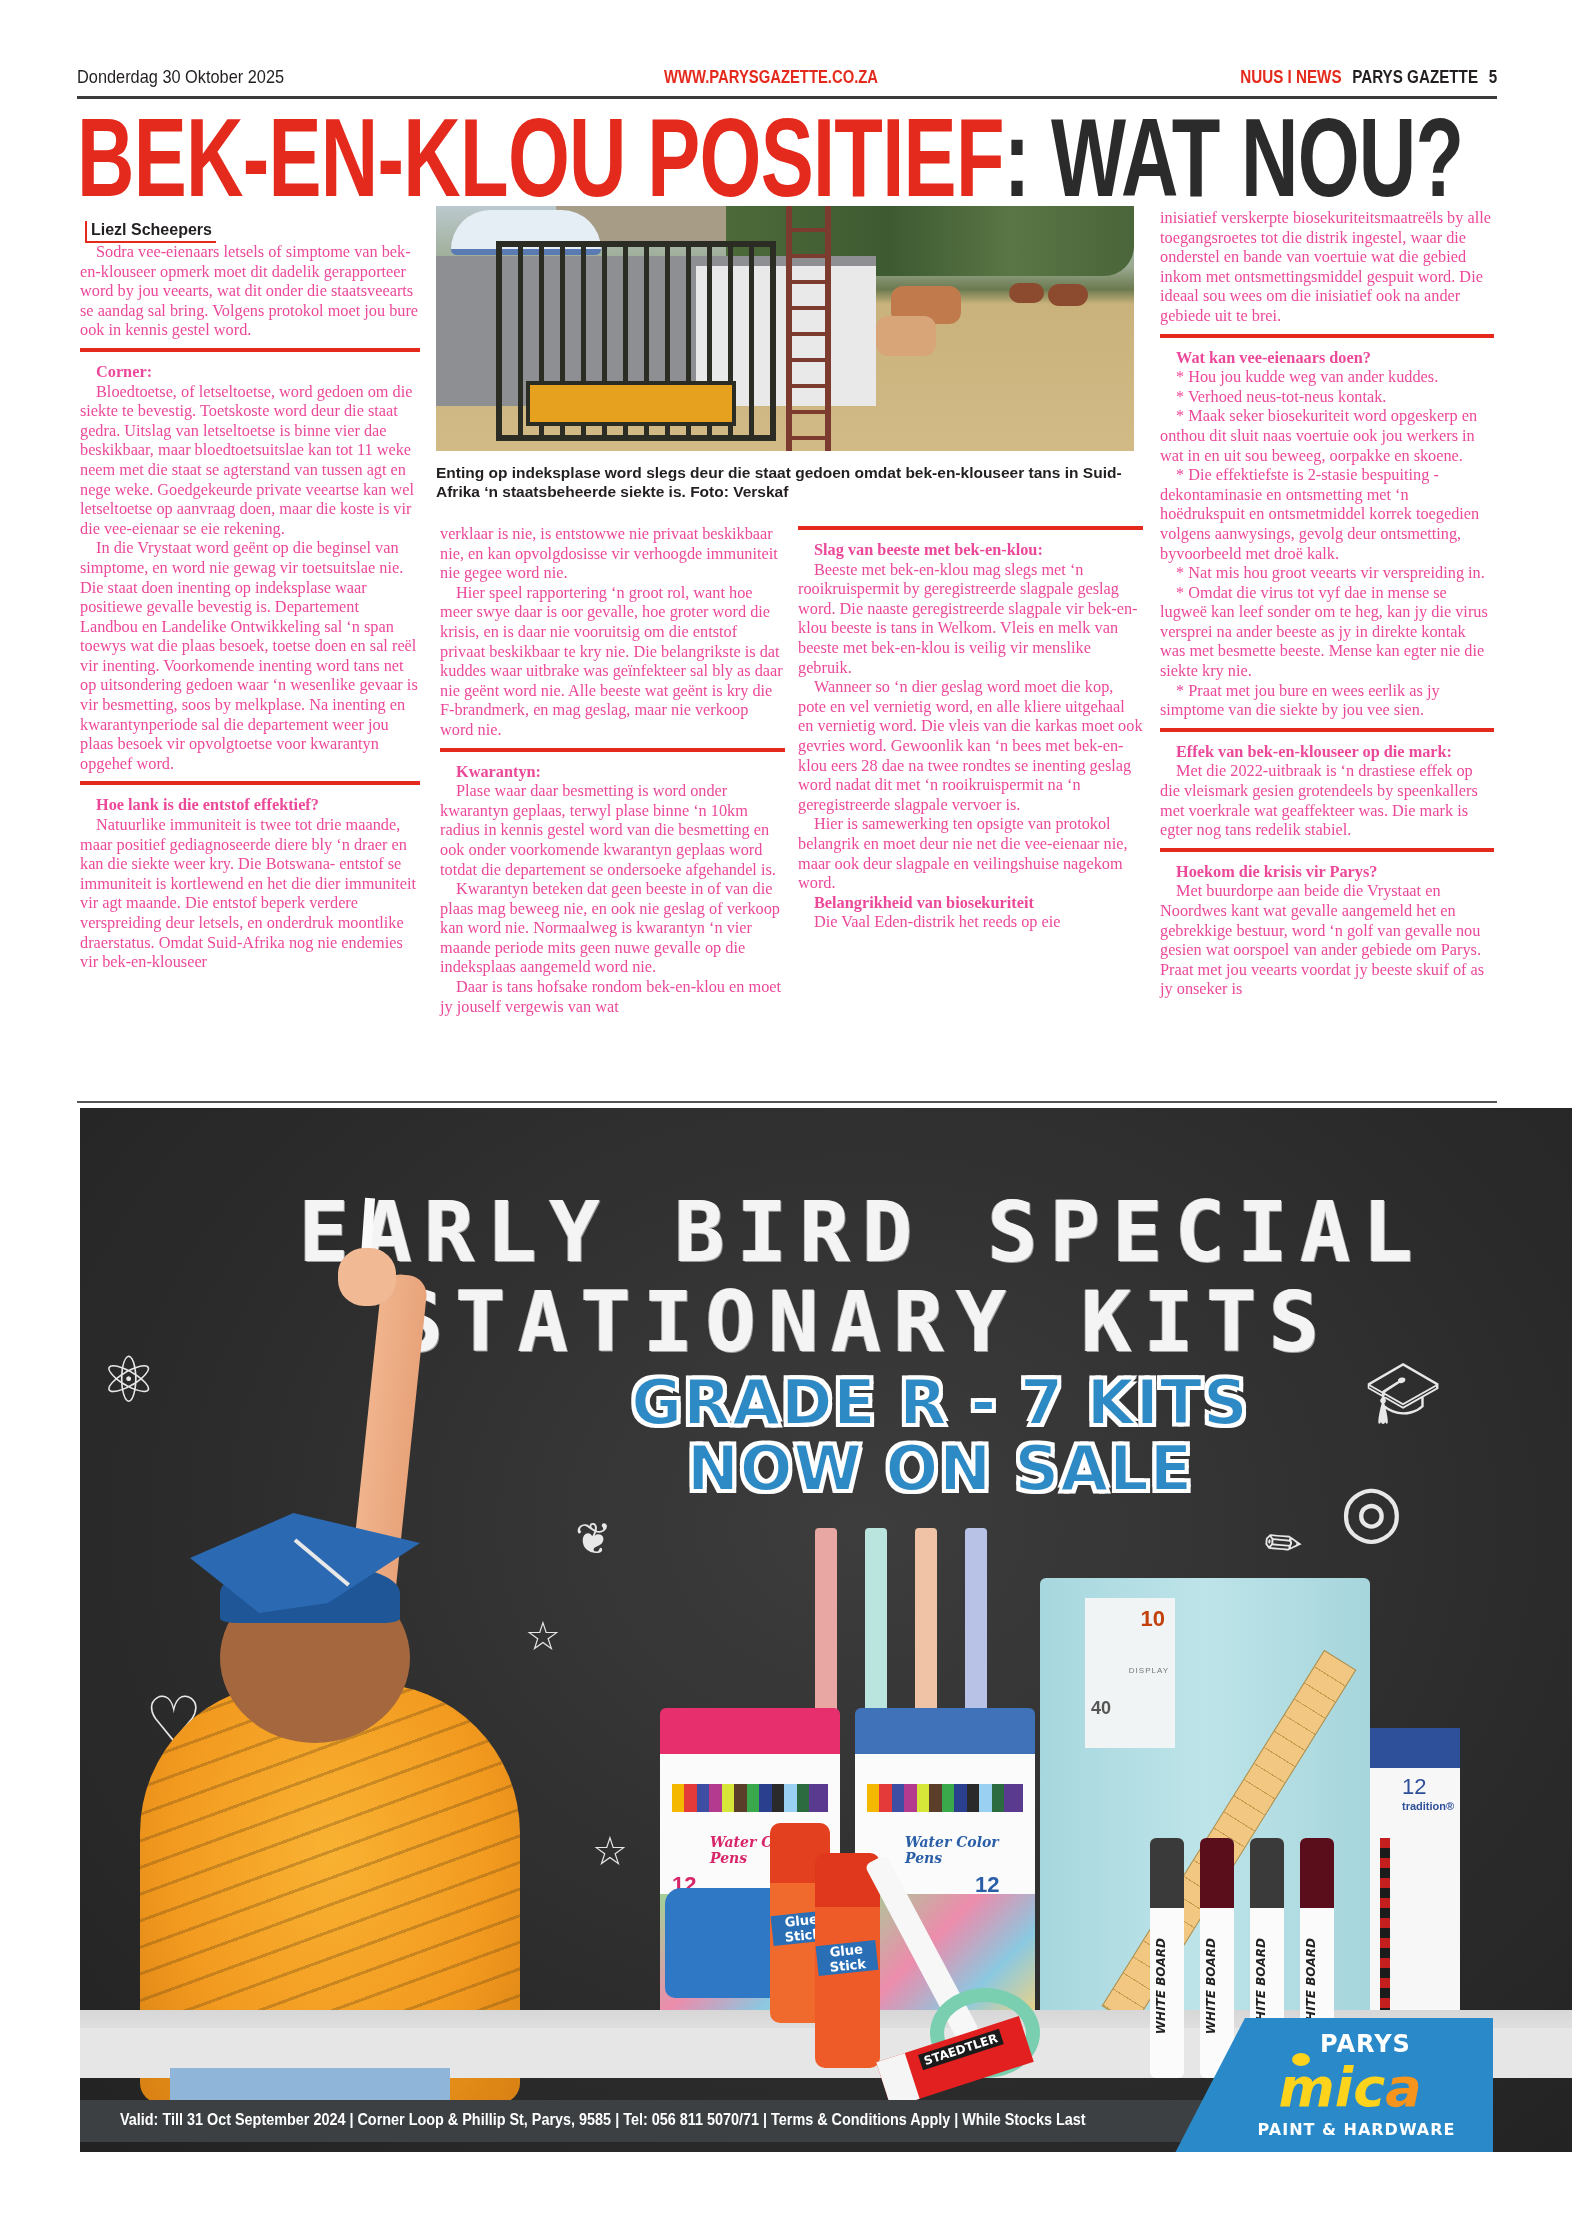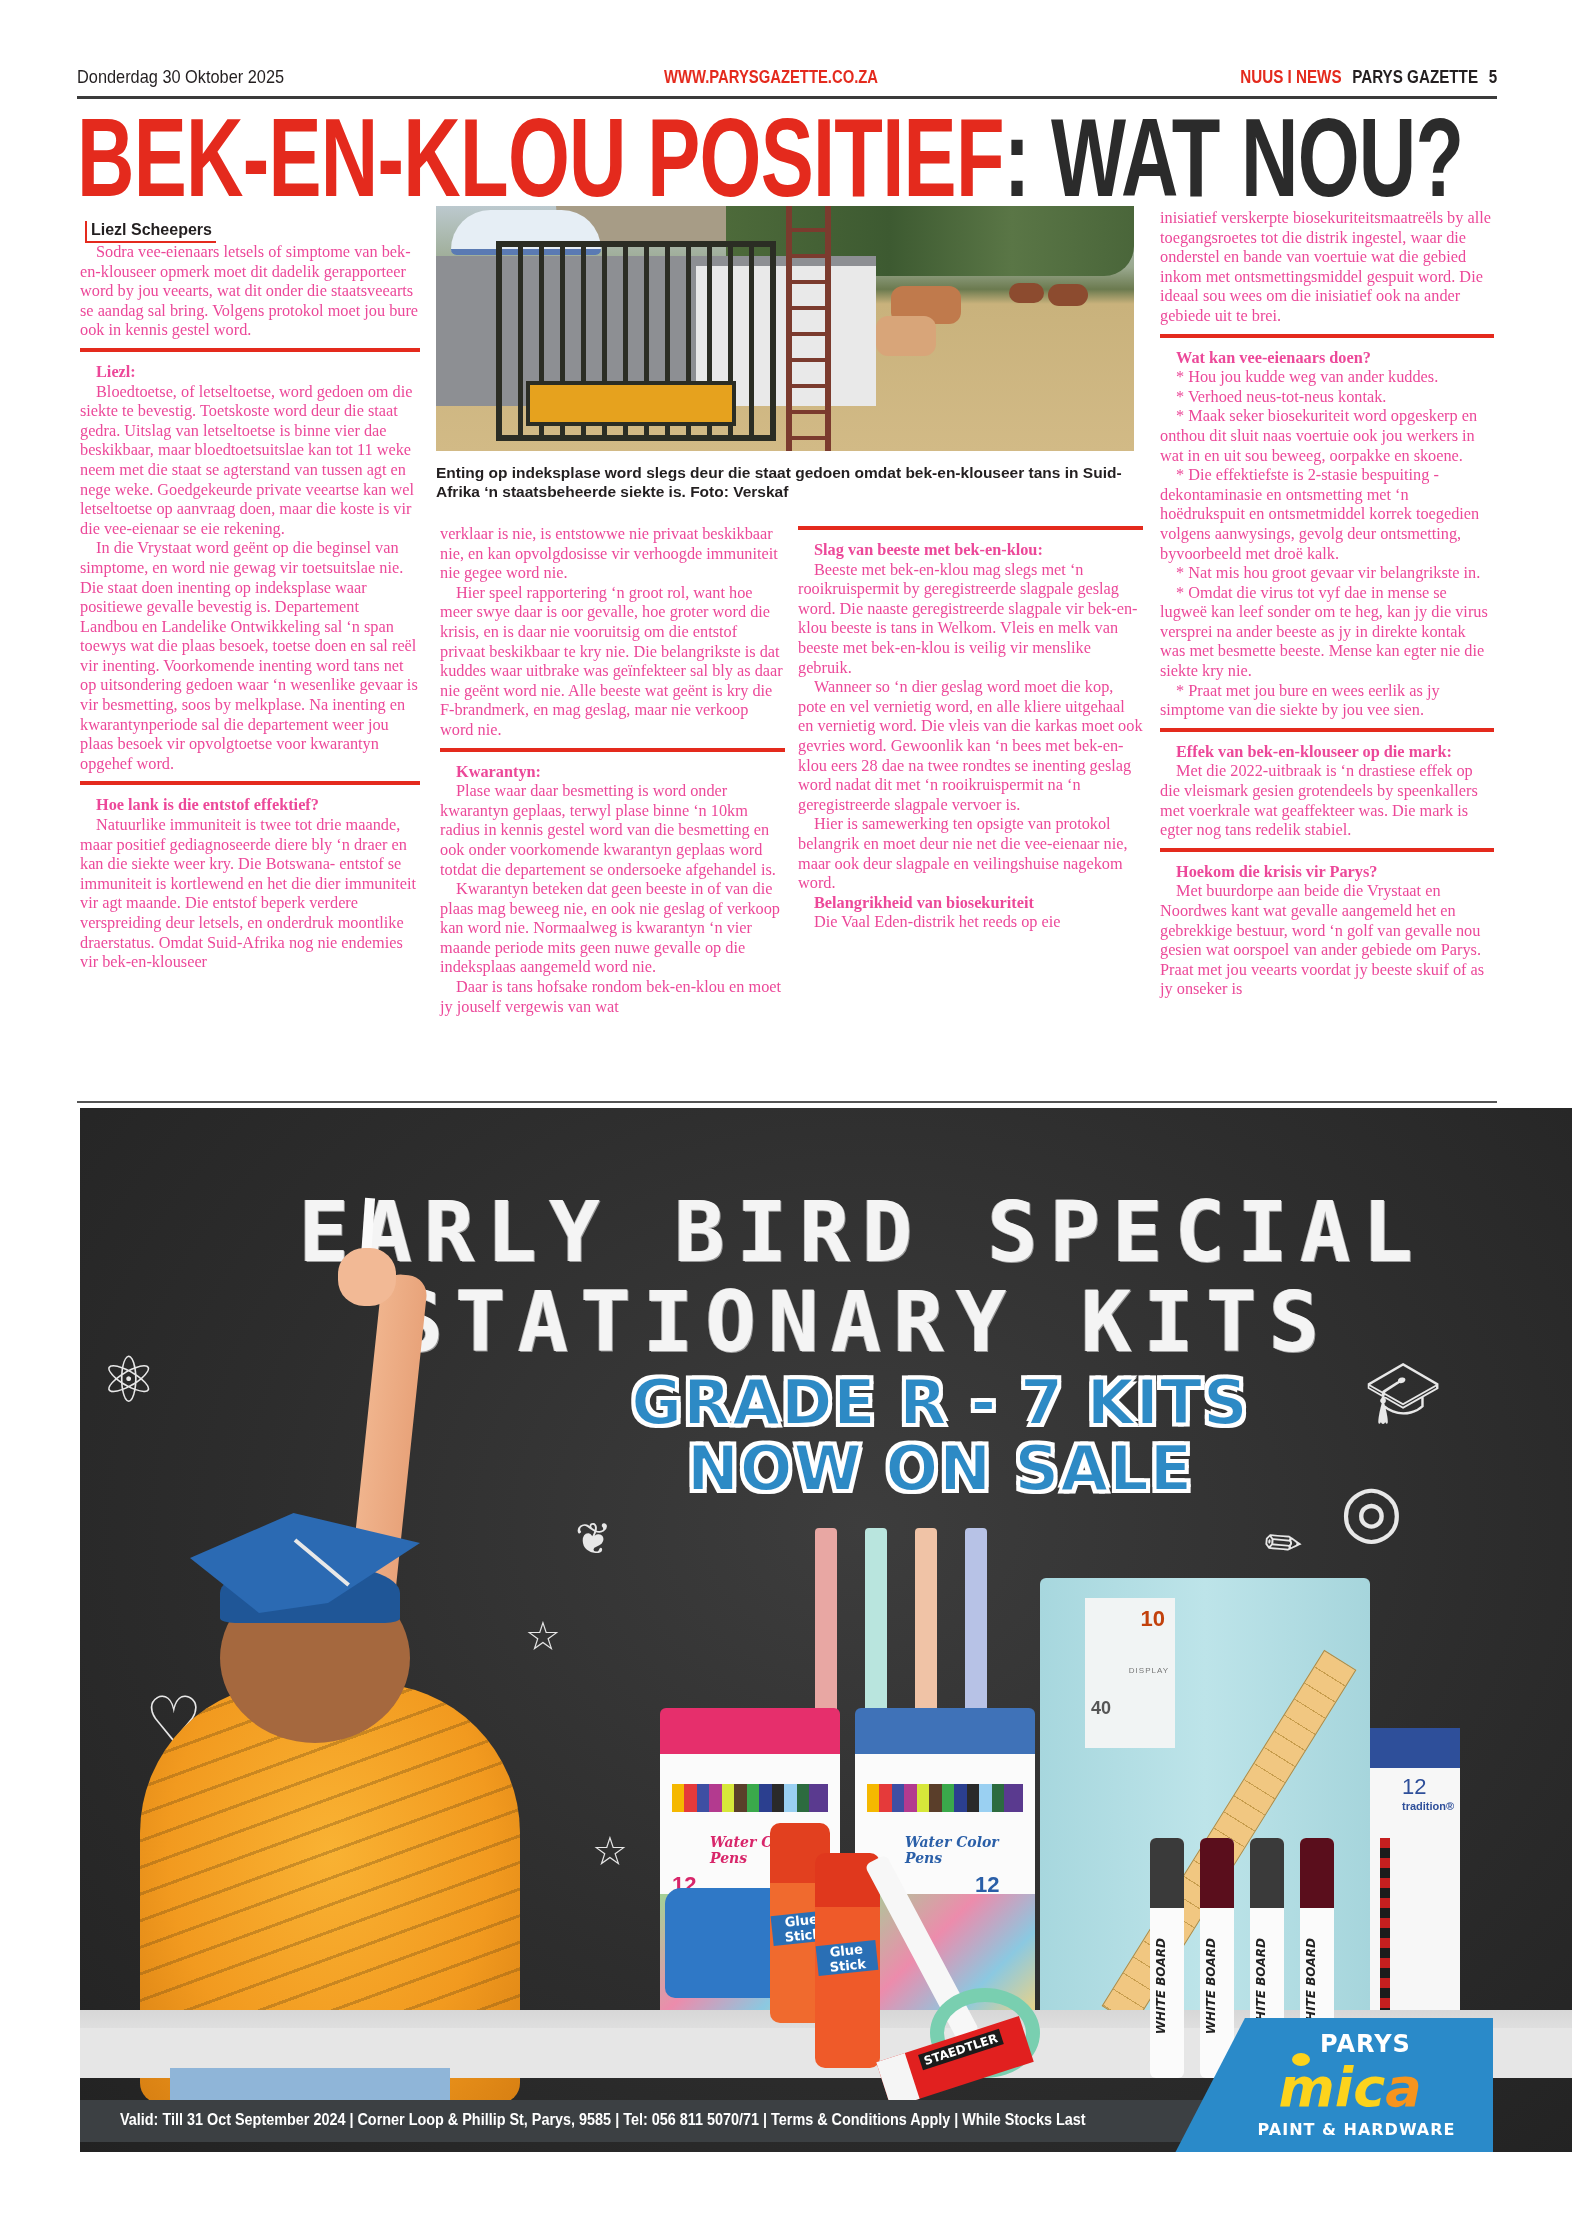--- a/index.html
+++ b/index.html
@@ -142,21 +142,21 @@
 </div>
 <div class="rule-top"></div>
 
 <h1 class="headline"><span class="red">BEK-EN-KLOU POSITIEF</span><span class="dark">: WAT NOU?</span></h1>
 
 <div class="byline">Liezl Scheepers</div>
 
 <div class="col c1">
   <p>Sodra vee-eienaars letsels of simptome van bek-en-klouseer opmerk moet dit dadelik gerapporteer word by jou veearts, wat dit onder die staatsveearts se aandag sal bring. Volgens protokol moet jou bure ook in kennis gestel word.</p>
   <div class="rdiv"></div>
-  <h4>Liezl:</h4>
+  <h4>Corner:</h4>
   <p>Bloedtoetse, of letseltoetse, word gedoen om die siekte te bevestig. Toetskoste word deur die staat gedra. Uitslag van letseltoetse is binne vier dae beskikbaar, maar bloedtoetsuitslae kan tot 11 weke neem met die staat se agterstand van tussen agt en nege weke. Goedgekeurde private veeartse kan wel letseltoetse op aanvraag doen, maar die koste is vir die vee-eienaar se eie rekening.</p>
   <p>In die Vrystaat word geënt op die beginsel van simptome, en word nie gewag vir toetsuitslae nie. Die staat doen inenting op indeksplase waar positiewe gevalle bevestig is. Departement Landbou en Landelike Ontwikkeling sal ‘n span toewys wat die plaas besoek, toetse doen en sal reël vir inenting. Voorkomende inenting word tans net op uitsondering gedoen waar ‘n wesenlike gevaar is vir besmetting, soos by melkplase. Na inenting en kwarantynperiode sal die departement weer jou plaas besoek vir opvolgtoetse voor kwarantyn opgehef word.</p>
   <div class="rdiv"></div>
   <h4>Hoe lank is die entstof effektief?</h4>
   <p>Natuurlike immuniteit is twee tot drie maande, maar positief gediagnoseerde diere bly ‘n draer en kan die siekte weer kry. Die Botswana- entstof se immuniteit is kortlewend en het die dier immuniteit vir agt maande. Die entstof beperk verdere verspreiding deur letsels, en onderdruk moontlike draerstatus. Omdat Suid-Afrika nog nie endemies vir bek-en-klouseer</p>
 </div>
 
 <div class="photo">
   <div class="hill"></div>
   <div class="trees"></div>
@@ -194,21 +194,21 @@
 </div>
 
 <div class="col c4">
   <p class="noindent">inisiatief verskerpte biosekuriteitsmaatreëls by alle toegangsroetes tot die distrik ingestel, waar die onderstel en bande van voertuie wat die gebied inkom met ontsmettingsmiddel gespuit word. Die ideaal sou wees om die inisiatief ook na ander gebiede uit te brei.</p>
   <div class="rdiv"></div>
   <h4>Wat kan vee-eienaars doen?</h4>
   <p class="bullet">* Hou jou kudde weg van ander kuddes.</p>
   <p class="bullet">* Verhoed neus-tot-neus kontak.</p>
   <p class="bullet">* Maak seker biosekuriteit word opgeskerp en onthou dit sluit naas voertuie ook jou werkers in wat in en uit sou beweeg, oorpakke en skoene.</p>
   <p class="bullet">* Die effektiefste is 2-stasie bespuiting - dekontaminasie en ontsmetting met ‘n hoëdrukspuit en ontsmetmiddel korrek toegedien volgens aanwysings, gevolg deur ontsmetting, byvoorbeeld met droë kalk.</p>
-  <p class="bullet">* Nat mis hou groot gevaar vir belangrikste in.</p>
+  <p class="bullet">* Nat mis hou groot veearts vir verspreiding in.</p>
   <p class="bullet">* Omdat die virus tot vyf dae in mense se lugweë kan leef sonder om te heg, kan jy die virus versprei na ander beeste as jy in direkte kontak was met besmette beeste. Mense kan egter nie die siekte kry nie.</p>
   <p class="bullet">* Praat met jou bure en wees eerlik as jy simptome van die siekte by jou vee sien.</p>
   <div class="rdiv"></div>
   <h4>Effek van bek-en-klouseer op die mark:</h4>
   <p>Met die 2022-uitbraak is ‘n drastiese effek op die vleismark gesien grotendeels by speenkallers met voerkrale wat geaffekteer was. Die mark is egter nog tans redelik stabiel.</p>
   <div class="rdiv"></div>
   <h4>Hoekom die krisis vir Parys?</h4>
   <p>Met buurdorpe aan beide die Vrystaat en Noordwes kant wat gevalle aangemeld het en gebrekkige bestuur, word ‘n golf van gevalle nou gesien wat oorspoel van ander gebiede om Parys. Praat met jou veearts voordat jy beeste skuif of as jy onseker is</p>
 </div>
 

